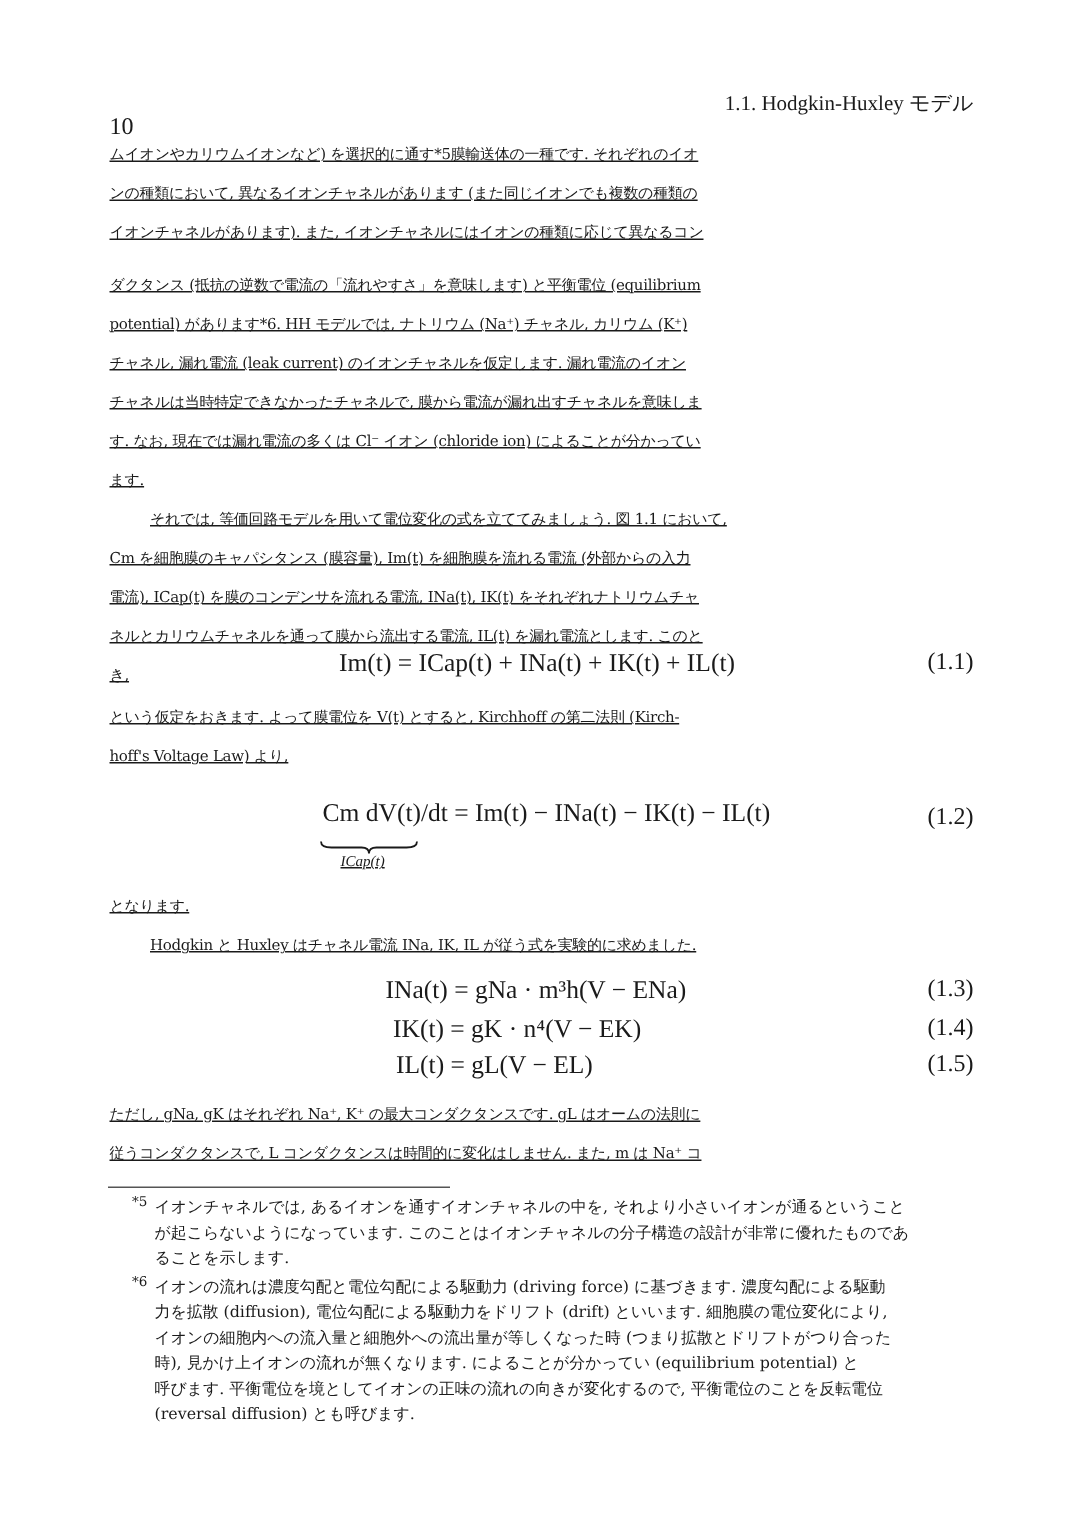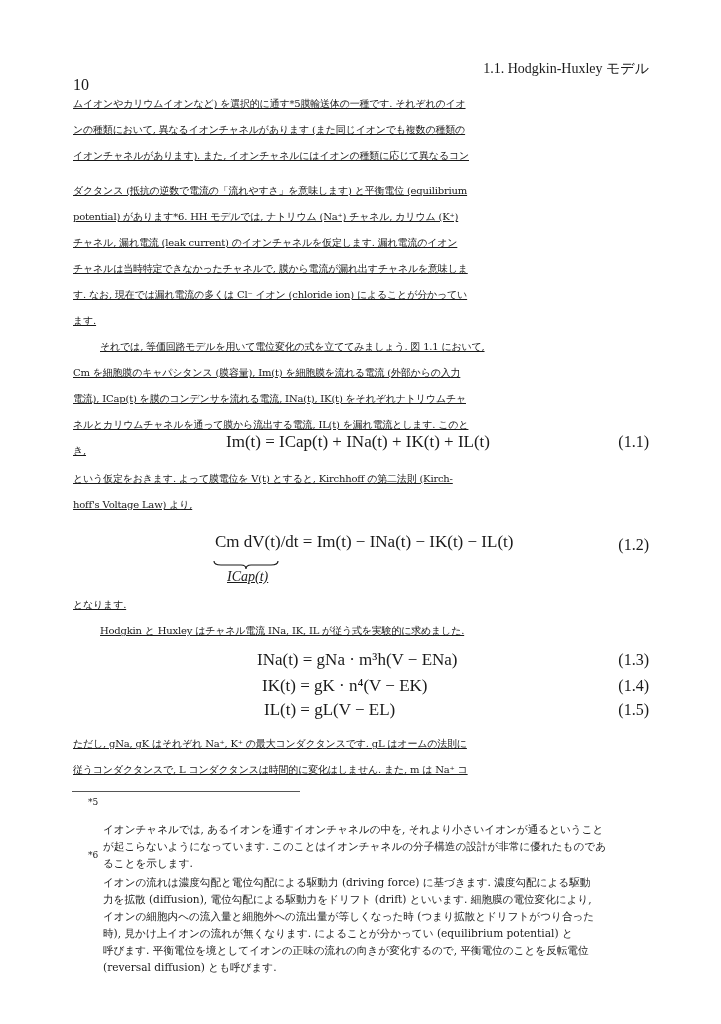--- a/index.html
+++ b/index.html
@@ -7,24 +7,24 @@
          font-family: "DejaVu Serif", "Liberation Serif", serif; color: #1a1a1a; }
   .abs { position: absolute; white-space: nowrap; }
   .header-num { left: 73px; top: 60px; font-size: 16px; font-family: "Liberation Serif", serif; margin-top: 16px; }
   .header-title { right: 72px; top: 60px; font-size: 14px; font-family: "Liberation Serif", serif; }
   .line { position: absolute; left: 73px; width: 577px; font-size: 10px; line-height: 18px;
           white-space: nowrap; letter-spacing: -0.2px; text-decoration: underline; }
   .line.indent { left: 90px; width: 560px; margin-left: 10px; }
   .eq { position: absolute; font-family: "Liberation Serif", serif; font-size: 17px; white-space: nowrap; }
   .eqnum { position: absolute; right: 72px; font-family: "Liberation Serif", serif; font-size: 16px; }
   .brace { position: absolute; left: 213px; top: 560px; width: 66px; height: 10px; }
-  .brace-label { position: absolute; left: 227px; top: 569px; font-size: 14px; font-style: italic;
+  .brace-label { position: absolute; left: 227px; top: 569px; font-size: 10px; font-style: italic;
                  font-family: "Liberation Serif", serif; text-decoration: underline; }
   .rule { position: absolute; left: 72px; top: 791px; width: 228px; height: 0; border-top: 1px solid #555; }
-  .fn { position: absolute; left: 103px; width: 548px; font-size: 10.6px; line-height: 16.5px; white-space: nowrap; margin-top: 24px; }
+  .fn { position: absolute; left: 103px; width: 548px; font-size: 10.6px; line-height: 16.5px; white-space: nowrap; }
   .fn-mark { position: absolute; left: 88px; font-size: 9px; }
 </style>
 </head>
 <body>
 
 <div>
 
   <div class="abs header-num">10</div>
   <div class="abs header-title">1.1.  Hodgkin-Huxley モデル</div>
 

